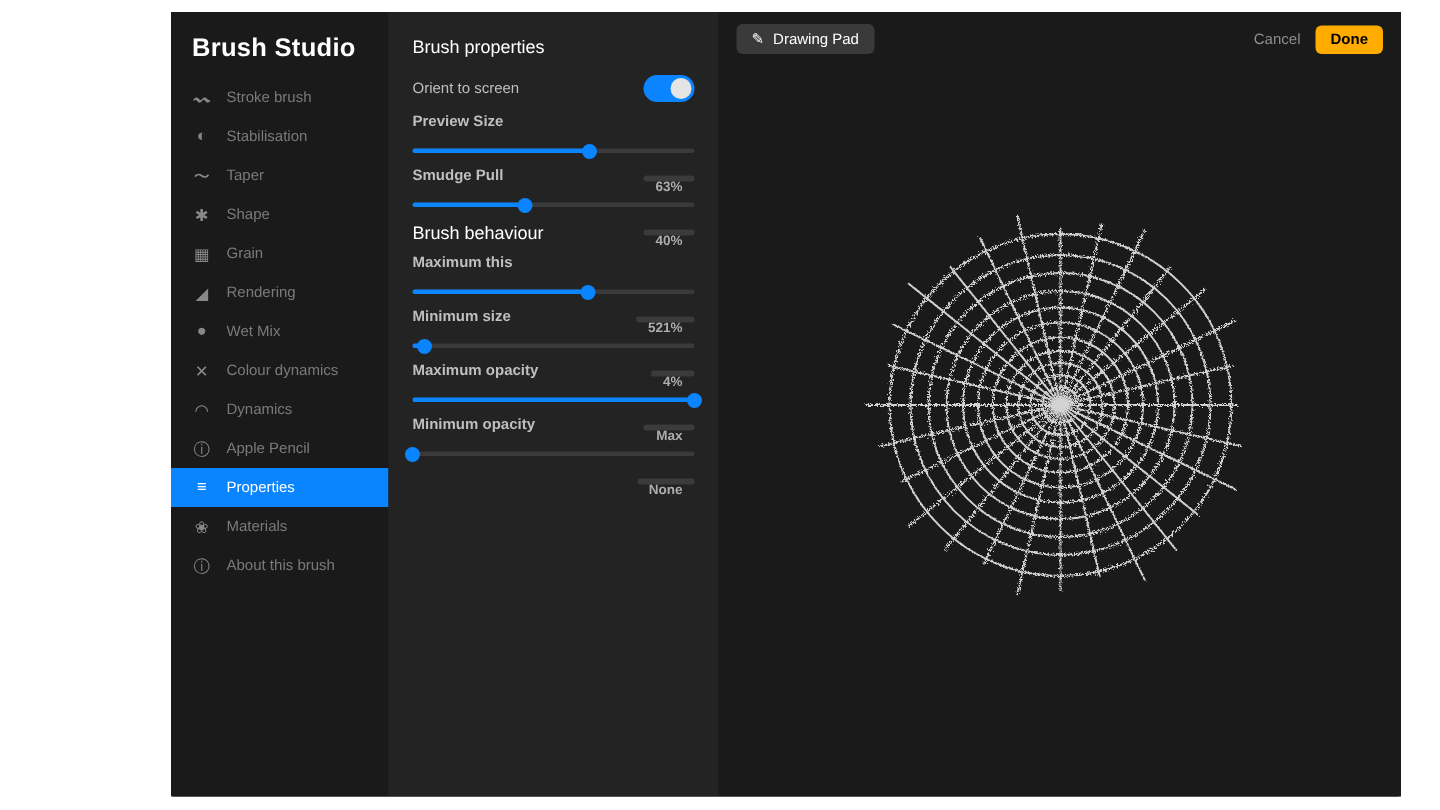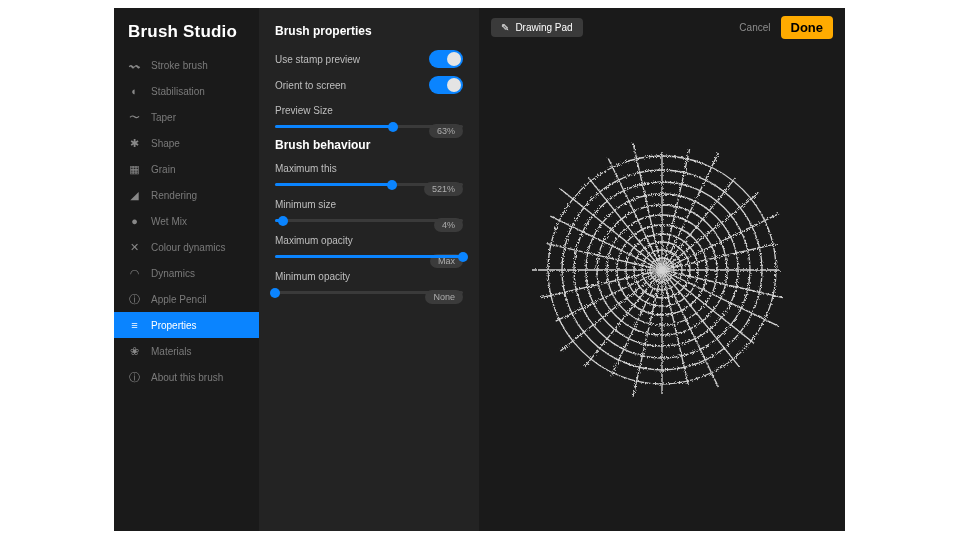--- a/index.html
+++ b/index.html
@@ -7,21 +7,21 @@
     width: 960px; height: 540px;
     background: #fff;
     font-family: -apple-system, Helvetica, Arial, sans-serif;
     font-size: 11px;
     color: #c8c8c8;
     overflow: hidden;
   }
   
   .frame {
     position: absolute; left: 114px; top: 8px;
-    width: 731px; height: 523px;
+    width: 820px; height: 523px;
     background: #1a1a1a;
     display: flex;
     border-radius: 2px;
   }
   .sidebar {
     width: 145px; height: 100%;
     background: #1a1a1a;
     display: flex; flex-direction: column;
     padding-top: 8px;
   }
@@ -43,42 +43,42 @@
   }
   .side-item .ic { width: 13px; height: 13px; display:flex; align-items:center; justify-content:center; font-size:11px; color:#888;}
   .side-item.selected .ic { color:#fff; }
 
   .settings {
     width: 220px; height: 100%;
     background: #232323;
     padding: 14px 16px 0 16px;
   }
   .sec-head {
-    color: #fff; font-size: 12px; font-weight: 700;
+    color: #fff; font-size: 12px; font-weight: 400;
     margin: 2px 0 8px 0;
   }
   .row {
     display: flex; align-items: center; justify-content: space-between;
     height: 26px; font-size: 10px; color: #bfbfbf;
   }
 
   .toggle {
     width: 34px; height: 18px; border-radius: 9px;
     background: #0a84ff; position: relative;
   }
   .toggle .knob {
     position: absolute; right: 2px; top: 2px;
     width: 14px; height: 14px; border-radius: 50%;
     background: #e4e4e4;
   }
 
   .slider-block { margin: 4px 0 10px 0; }
   .slider-head {
-    display:flex; justify-content:space-between; align-items:center;
-    font-size:10px; color:#bfbfbf; height:16px;
+    display:flex; justify-content:space-between; 
+    font-size:10px; color:#bfbfbf; height:16px;font-weight:bold;
   }
   .pill {
     background:#3b3b3b; color:#aeaeae;
     font-size:9px; padding:2px 8px; border-radius:9px;margin-top:41px;
   }
   .track {
     position:relative; height:3px; border-radius:2px;
     background:#3a3a3a; margin-top:7px;
   }
   .fill {
@@ -101,21 +101,21 @@
     padding: 0 12px;
   }
   .drawbtn {
     display:flex; align-items:center; gap:6px;
     background:#3a3a3a; color:#fff; font-size:10px; font-weight:500;
     padding:4px 10px; border-radius:4px;
   }
   .rightbtns { display:flex; gap:10px; align-items:center; }
   .cancel { color:#8d8d8d; font-size:10px; cursor:pointer;}
   .done {
-    background:#ffab00; color:#000; font-size:13px; font-weight:600;
+    background:#ffab00; color:#000; font-size:10px; font-weight:600;
     padding:4px 10px; border-radius:4px; cursor:pointer;
   }
   .canvas { position:absolute; inset:0; display:flex; align-items:center; justify-content:center; }
   .canvas svg {  }
 </style>
 </head>
 <body>
 
 <div class="frame">
 
@@ -174,41 +174,45 @@
           <span class="ic">ⓘ</span>
           <span>About this brush</span>
         </div>
       </div>
   </div>
 
   <div class="settings">
     <div class="sec-head">Brush properties</div>
 
     <div class="row">
-      <span>Use stamp preview</span>
-      <div class="toggle">
-          <div class="knob"></div>
-        </div>
-    </div>
-    <div class="row">
       <span>Orient to screen</span>
       <div class="toggle">
           <div class="knob"></div>
         </div>
     </div>
 
     <div id="sliders-a">
         <div class="slider-block">
           <div class="slider-head">
             <span>Preview Size</span>
             <span class="pill">63%</span>
           </div>
           <div class="track">
             <div class="fill" style="width:63%"></div>
             <div class="thumb" style="left:63%"></div>
+          </div>
+        </div>
+        <div class="slider-block">
+          <div class="slider-head">
+            <span>Smudge Pull</span>
+            <span class="pill">40%</span>
+          </div>
+          <div class="track">
+            <div class="fill" style="width:40%"></div>
+            <div class="thumb" style="left:40%"></div>
           </div>
         </div>
       </div>
 
     <div class="sec-head" style="margin-top:6px">Brush behaviour</div>
 
     <div id="sliders-b">
         <div class="slider-block">
           <div class="slider-head">
             <span>Maximum this</span>

